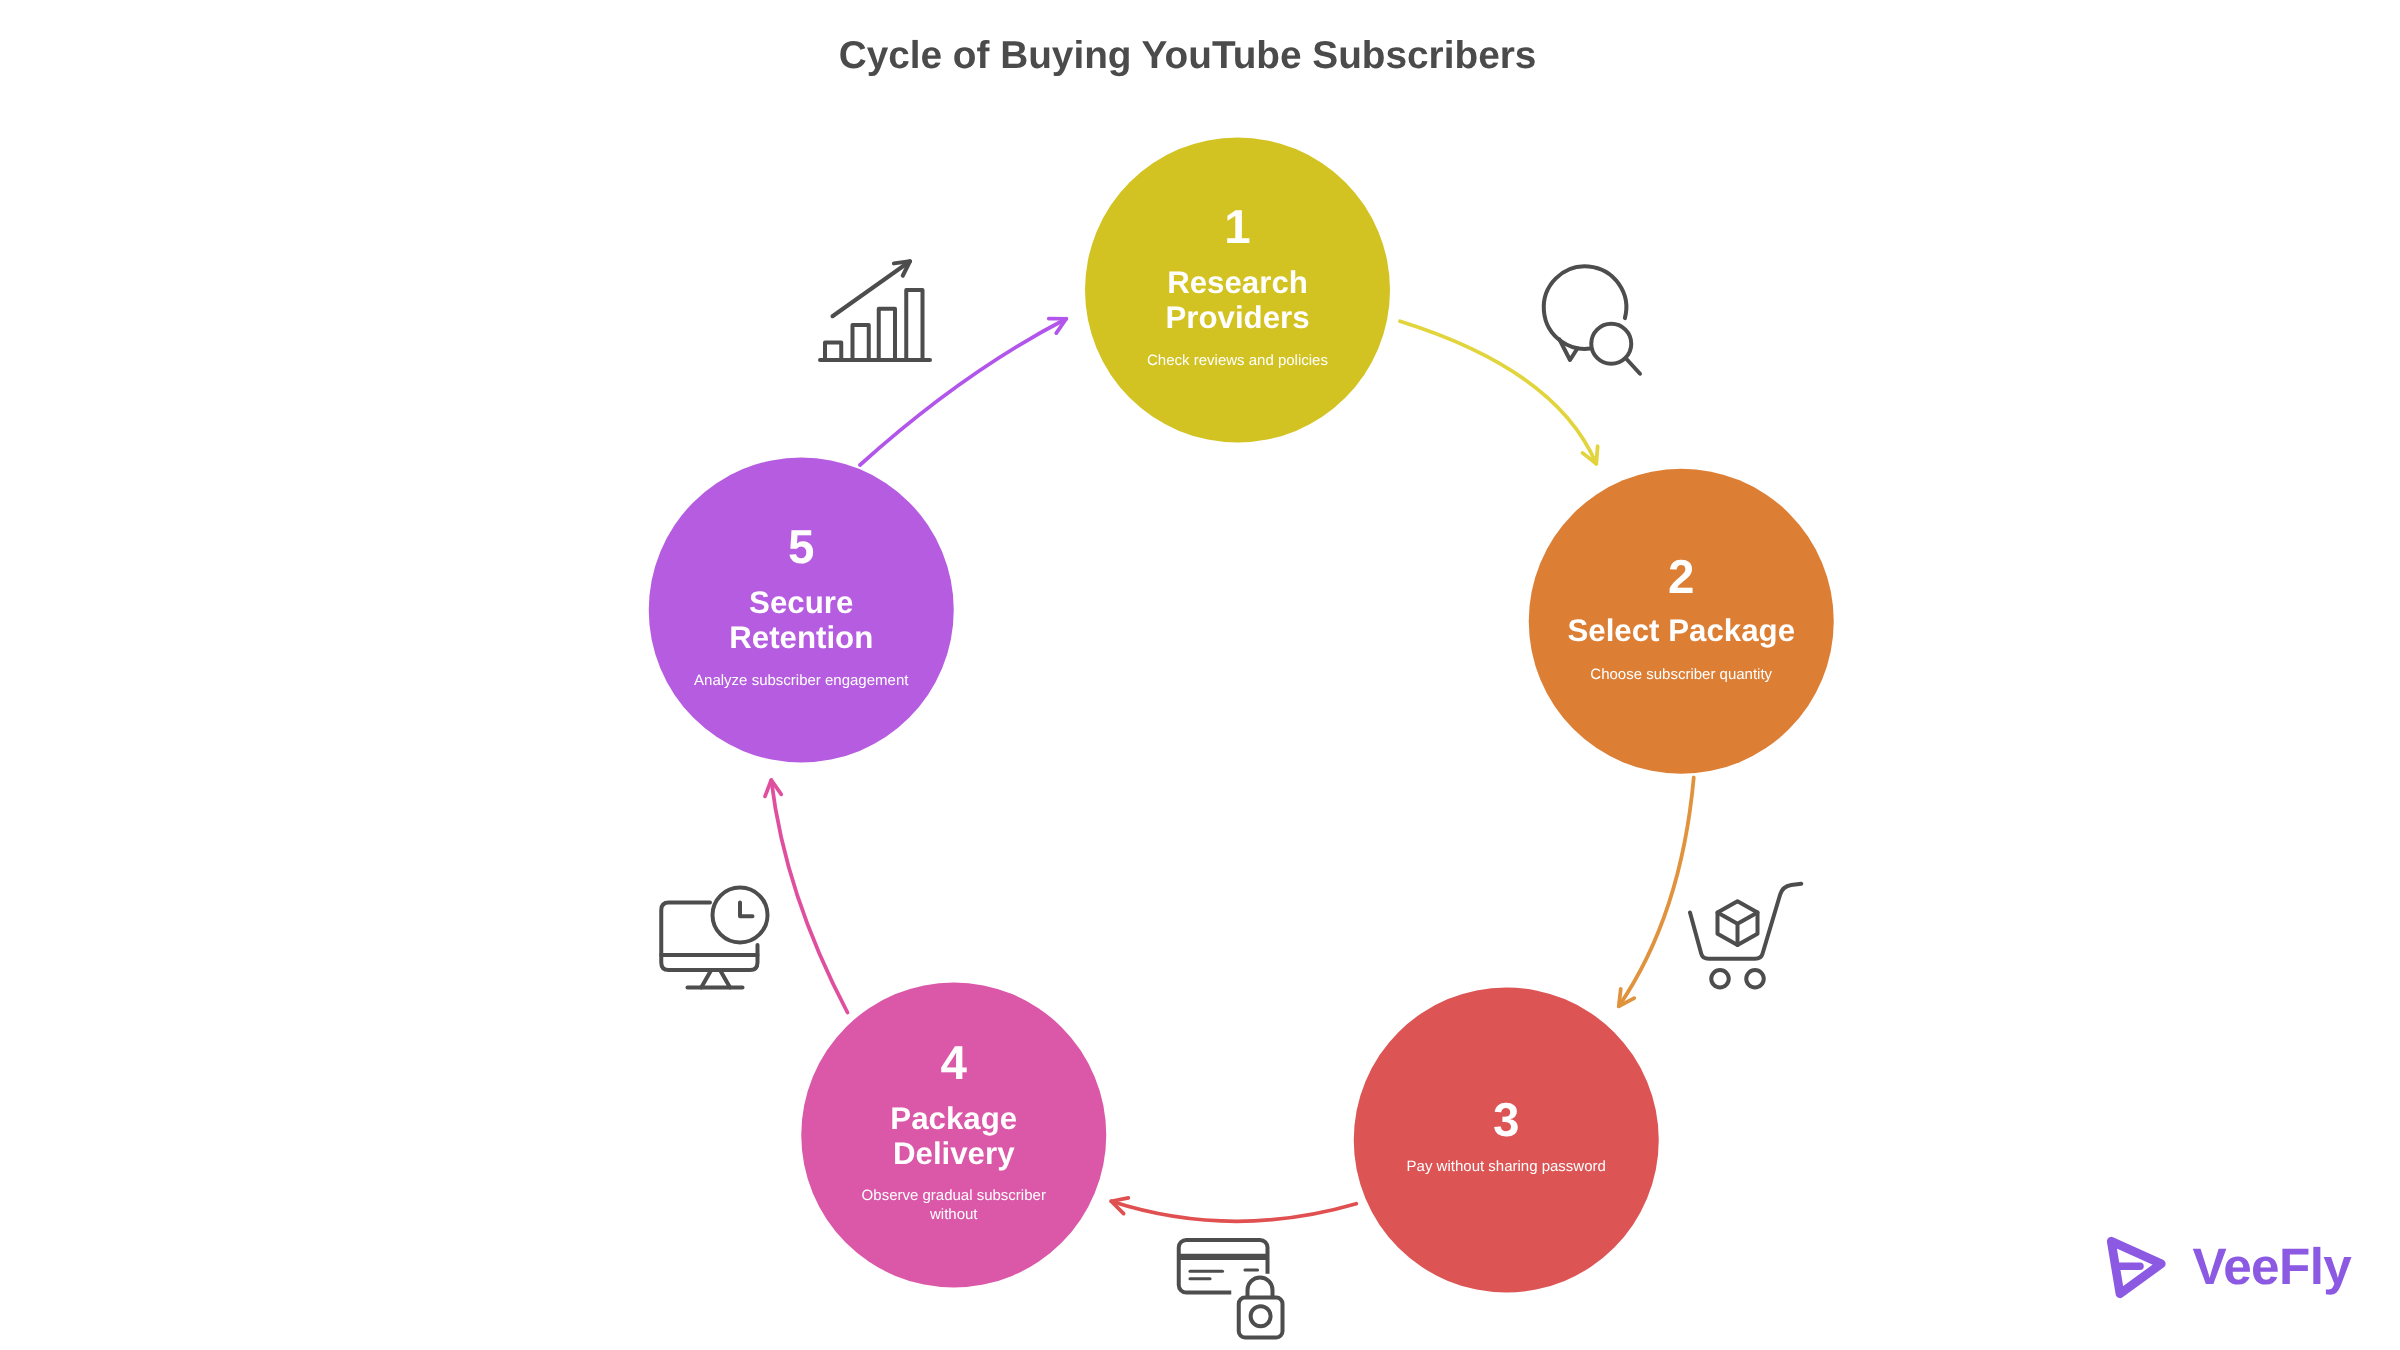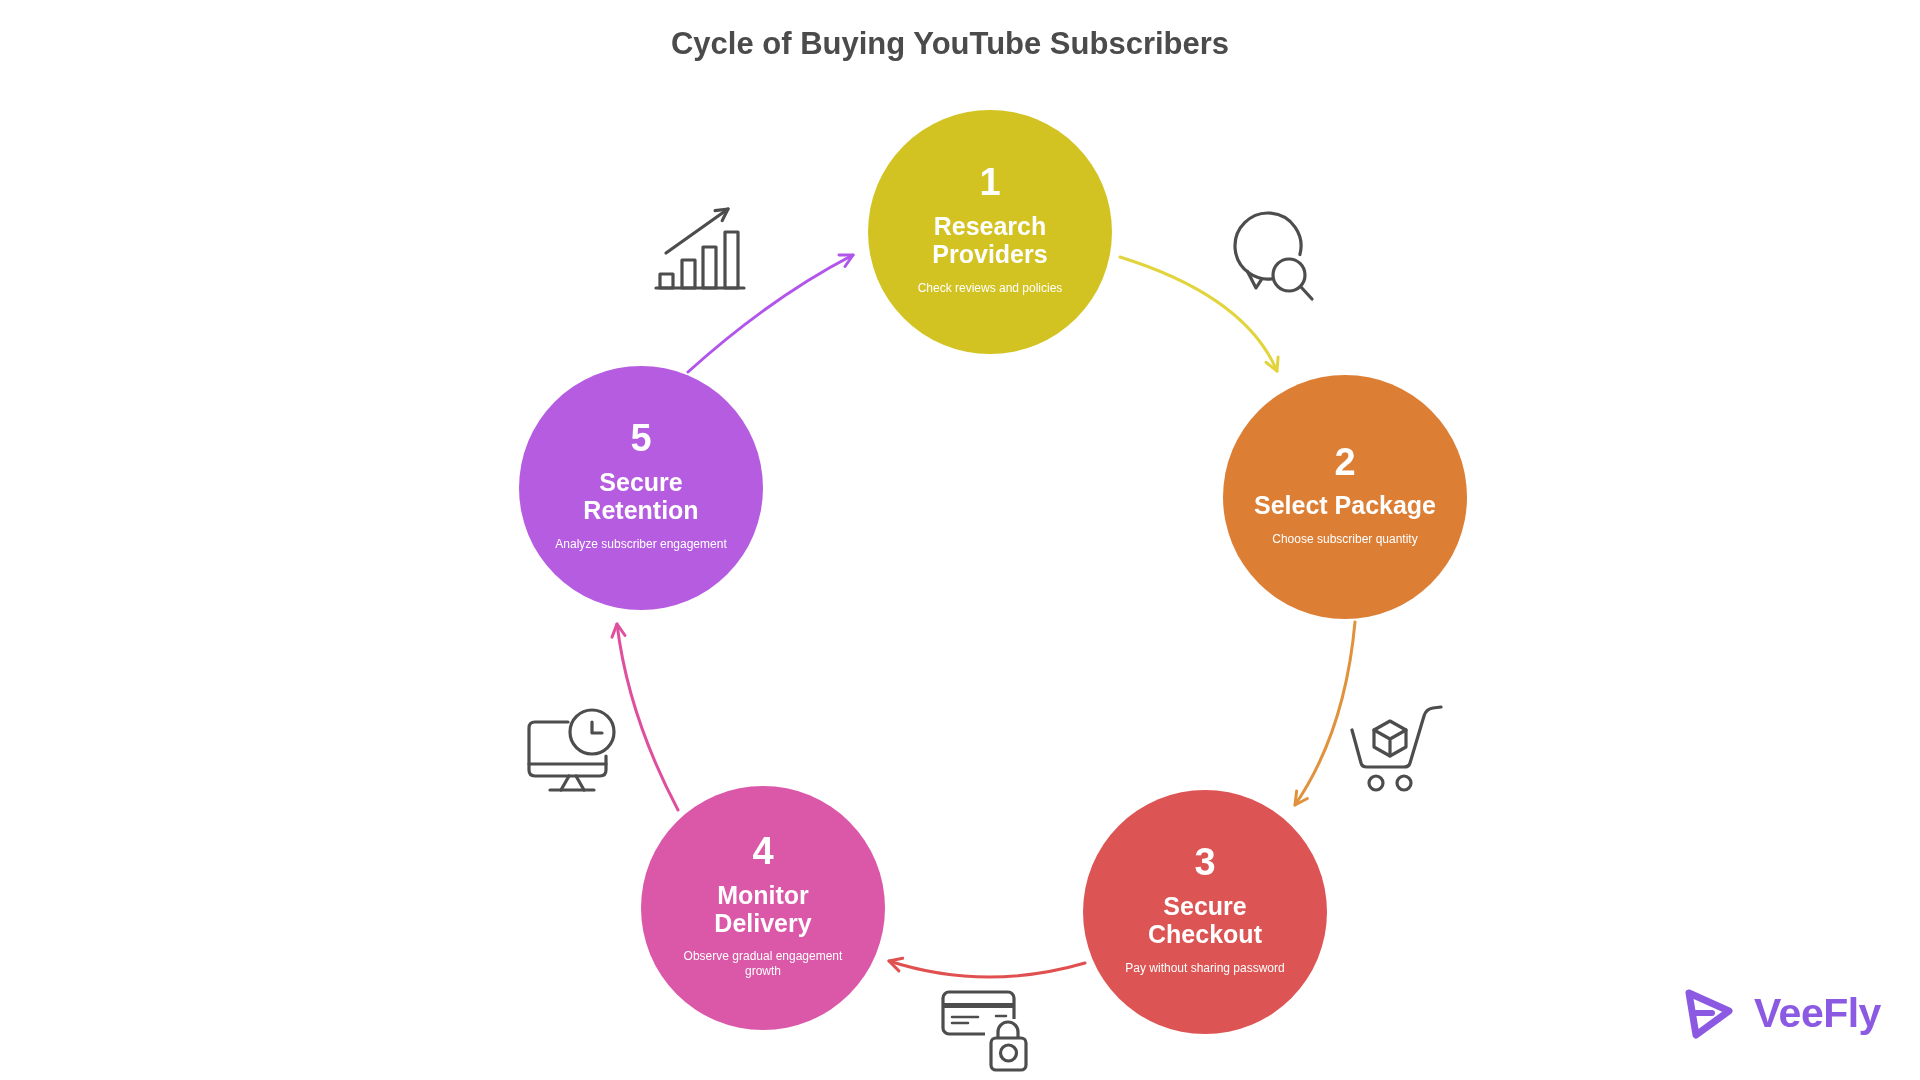--- a/index.html
+++ b/index.html
@@ -121,28 +121,27 @@
   </div>
 
   <div class="step step-2" style="background-color: rgb(221, 126, 53);">
     <div class="num">2</div>
     <div class="label">Select Package</div>
     <div class="desc">Choose subscriber quantity</div>
   </div>
 
   <div class="step step-3" style="background-color: rgb(221, 84, 84);">
     <div class="num">3</div>
-    <div class="label">Secure Checkout</div>
     <div class="desc">Pay without sharing password</div>
   </div>
 
   <div class="step step-4" style="background-color: rgb(219, 87, 168);">
     <div class="num">4</div>
-    <div class="label">Monitor Delivery</div>
-    <div class="desc">Observe gradual engagement growth</div>
+    <div class="label">Package Delivery</div>
+    <div class="desc">Observe gradual subscriber without</div>
   </div>
 
   <div class="step step-5" style="background-color: rgb(181, 92, 224);">
     <div class="num">5</div>
     <div class="label">Secure Retention</div>
     <div class="desc">Analyze subscriber engagement</div>
   </div>
 
   <div class="logo">
     <svg width="62" height="54" viewBox="0 0 62 54">

